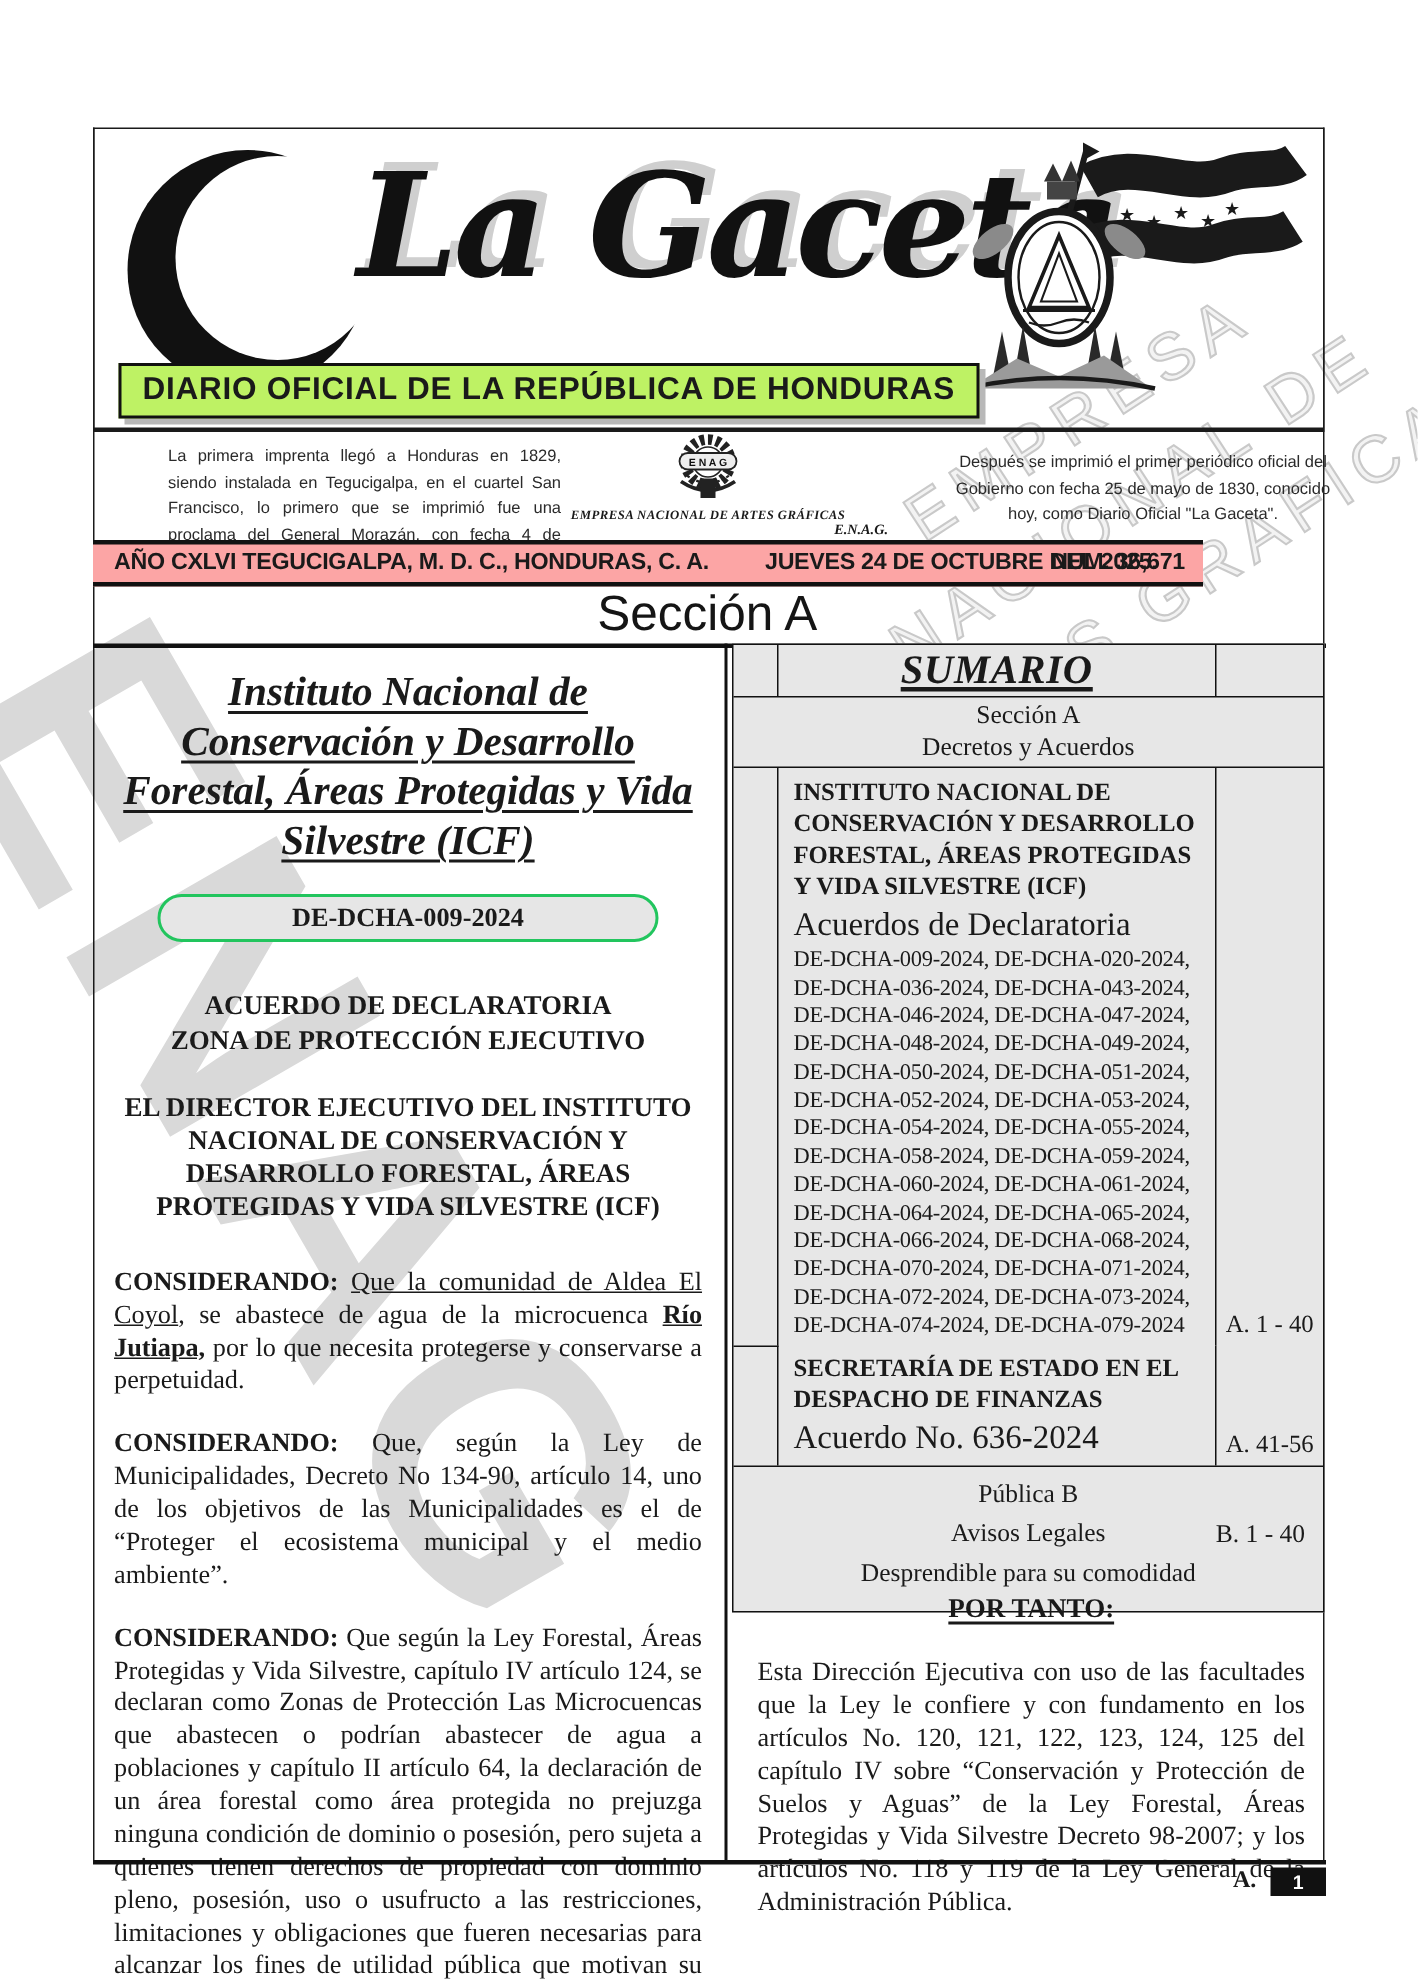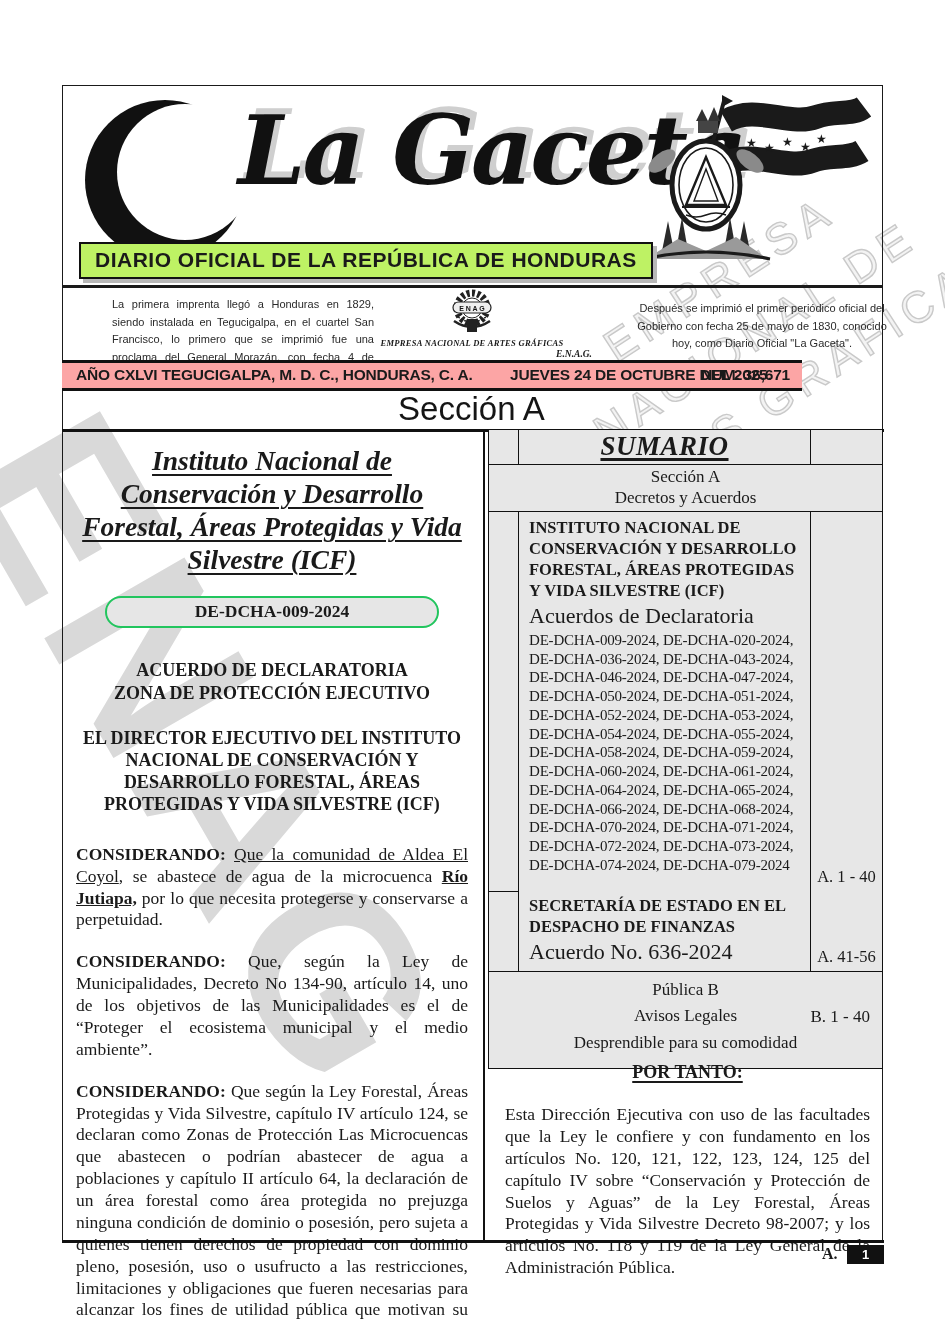--- a/index.html
+++ b/index.html
@@ -222,20 +222,21 @@
     <div>Decretos y Acuerdos</div>
   </div>
   <div class="sum-grid sum-content">
     <div class="gut"></div>
     <div class="sum-main">
       <div class="sum-head">INSTITUTO NACIONAL DE CONSERVACIÓN Y DESARROLLO FORESTAL, ÁREAS PROTEGIDAS Y VIDA SILVESTRE (ICF)</div>
       <div class="sum-sub">Acuerdos de Declaratoria</div>
       <div class="acuerdo-line">DE-DCHA-009-2024, DE-DCHA-020-2024,</div>
       <div class="acuerdo-line">DE-DCHA-036-2024, DE-DCHA-043-2024,</div>
       <div class="acuerdo-line">DE-DCHA-046-2024, DE-DCHA-047-2024,</div>
+      <div class="acuerdo-line">DE-DCHA-048-2024, DE-DCHA-049-2024,</div>
       <div class="acuerdo-line">DE-DCHA-050-2024, DE-DCHA-051-2024,</div>
       <div class="acuerdo-line">DE-DCHA-052-2024, DE-DCHA-053-2024,</div>
       <div class="acuerdo-line">DE-DCHA-054-2024, DE-DCHA-055-2024,</div>
       <div class="acuerdo-line">DE-DCHA-058-2024, DE-DCHA-059-2024,</div>
       <div class="acuerdo-line">DE-DCHA-060-2024, DE-DCHA-061-2024,</div>
       <div class="acuerdo-line">DE-DCHA-064-2024, DE-DCHA-065-2024,</div>
       <div class="acuerdo-line">DE-DCHA-066-2024, DE-DCHA-068-2024,</div>
       <div class="acuerdo-line">DE-DCHA-070-2024, DE-DCHA-071-2024,</div>
       <div class="acuerdo-line">DE-DCHA-072-2024, DE-DCHA-073-2024,</div>
       <div class="acuerdo-line">DE-DCHA-074-2024, DE-DCHA-079-2024</div>

